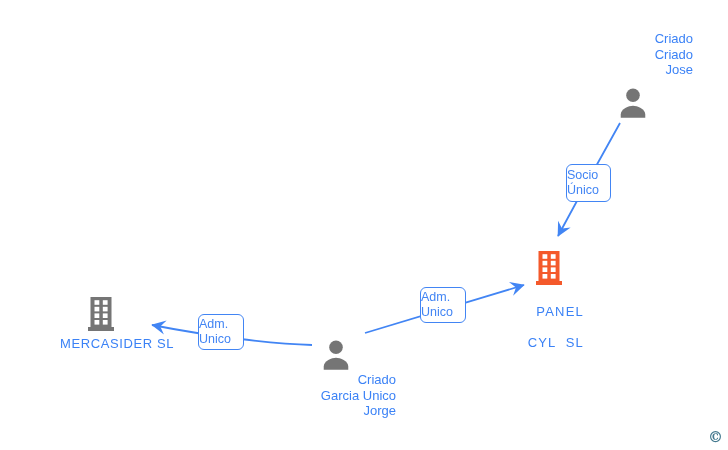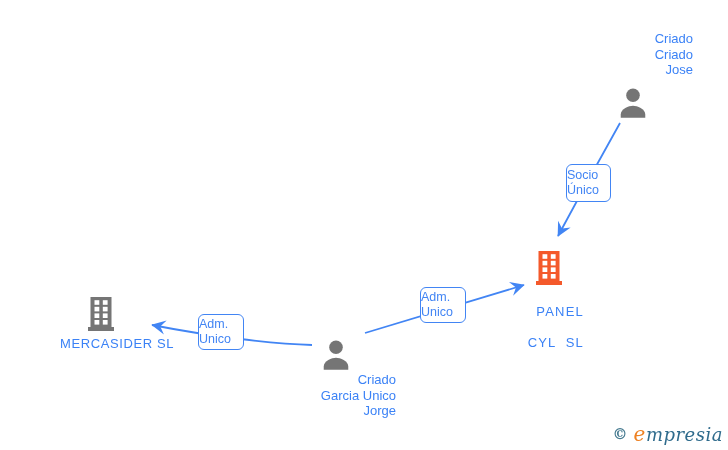--- a/index.html
+++ b/index.html
@@ -122,16 +122,15 @@
     <rect x="6.5" y="23" width="4.8" height="4.6" fill="#ffffff"></rect>
     <rect x="14.8" y="23" width="4.8" height="4.6" fill="#ffffff"></rect>
   </svg>
   <div class="node-label company-label" style="left:480px;top:288px;width:104px;">
     <span>PANEL</span><br>
     <span>CYL  SL</span>
   </div>
 
   <div class="logo">
     <span class="copy">©</span>
-    <span class="brand"><span class="first">e</span><span>mpresia</span></span>
   </div>
 
 </div>
 
 </body></html>

